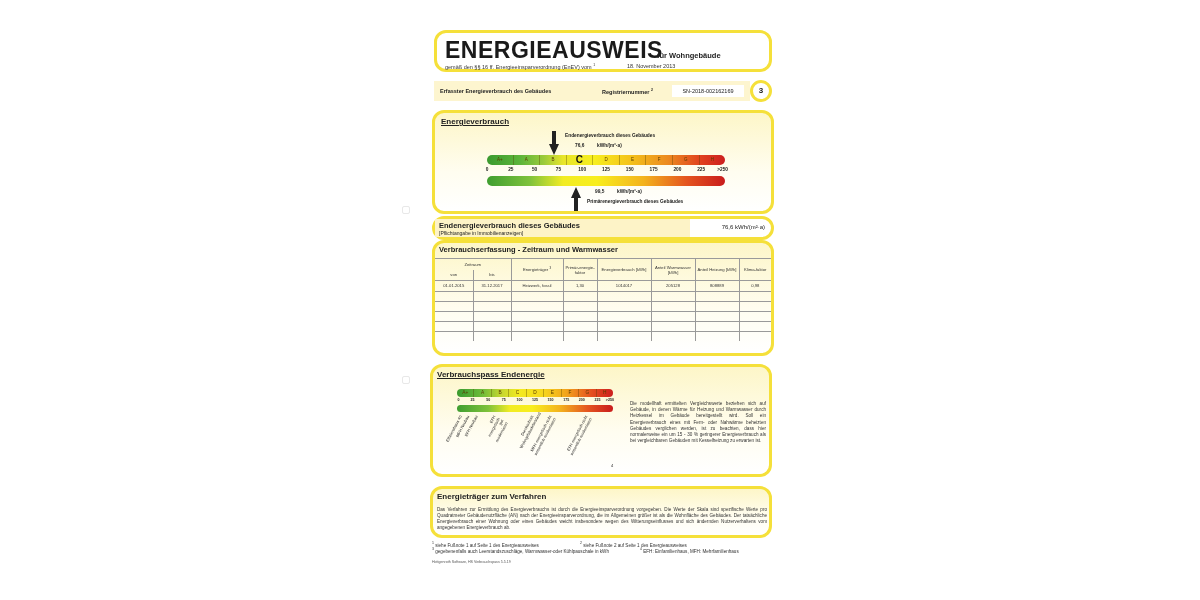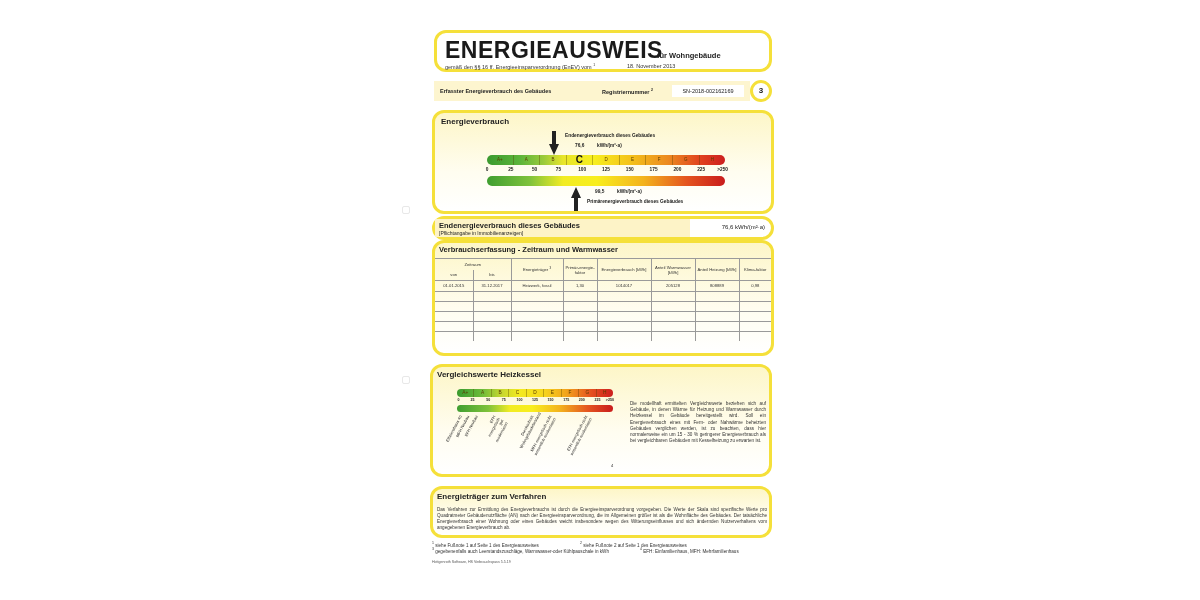--- a/index.html
+++ b/index.html
@@ -20,21 +20,21 @@
 
   
   .reg { position: absolute; left: 6px; top: 59px; width: 316px; height: 20px; background: #fdf5cf; }
   .reg-l { position: absolute; left: 6px; top: 7px; font-size: 5.5px; font-weight: bold; }
   .reg-m { position: absolute; left: 168px; top: 7px; font-size: 5.5px; font-weight: bold; }
   .reg-v { position: absolute; left: 238px; top: 4px; width: 72px; height: 12px; background: #fff; font-size: 5.5px; text-align: center; line-height: 12px; }
   .pnum { position: absolute; left: 322px; top: 58px; width: 22px; height: 22px; border: 3px solid #f5e03a; border-radius: 50%; text-align: center; font-size: 8px; font-weight: bold; line-height: 16px; background: #fff; }
 
   
   .ev { left: 4px; top: 88px; width: 342px; height: 104px; }
-  .sec-title { position: absolute; left: 6px; top: 4px; font-size: 8px; font-weight: bold; }
+  .sec-title { position: absolute; left: 6px; top: 4px; font-size: 8px; font-weight: bold; text-decoration: underline; }
   .scale { position: absolute; left: 52px; width: 238px; height: 10px; border-radius: 5px; }
   .scale-top { top: 42px; background: linear-gradient(to right, #3a9a2f 0%, #5db53a 14%, #9ccb3b 24%, #e8e52a 32%, #f7ee1e 45%, #f4c31b 60%, #ec8a20 76%, #e0401f 90%, #cc1f1f 100%); display: flex; }
   .scale-bot { top: 63px; background: linear-gradient(to right, #3f9e30 0%, #7fc23b 18%, #f2ec23 32%, #f8ee1e 46%, #f3b21d 66%, #e4541f 84%, #c91c1c 100%); }
   .seg { flex: 1; border-right: 1px solid rgba(80,60,0,0.35); font-size: 4.5px; text-align: center; line-height: 10px; color: #5a3c00; }
   .seg:last-child { border-right: none; }
   .seg.big { font-size: 10px; font-weight: bold; color: #111; line-height: 10px; }
   .ticks { position: absolute; left: 52px; top: 54px; width: 238px; height: 8px; }
   .tick { position: absolute; font-size: 4.8px; font-weight: bold; transform: translateX(-50%); }
   .arrow-down { position: absolute; left: 114px; top: 18px; width: 10px; height: 24px; }
   .arrow-up { position: absolute; left: 136px; top: 74px; width: 10px; height: 24px; }
@@ -236,21 +236,21 @@
             <td style="border-bottom:none"></td>
             <td style="border-bottom:none"></td>
             <td style="border-bottom:none"></td>
             <td style="border-right:none; border-bottom:none"></td>
           </tr>
     </tbody>
       </table>
   </div>
 
   <div class="ybox ybox-bg vg">
-    <div class="sec-title" style="top:3px; left:4px;">Vergleichswerte Heizkessel</div>
+    <div class="sec-title" style="top:3px; left:4px;">Verbrauchspass Endenergie</div>
 
     <div class="scale2-top">
       <div class="seg">A+</div>
       <div class="seg">A</div>
       <div class="seg">B</div>
       <div class="seg">C</div>
       <div class="seg">D</div>
       <div class="seg">E</div>
       <div class="seg">F</div>
       <div class="seg">G</div>

